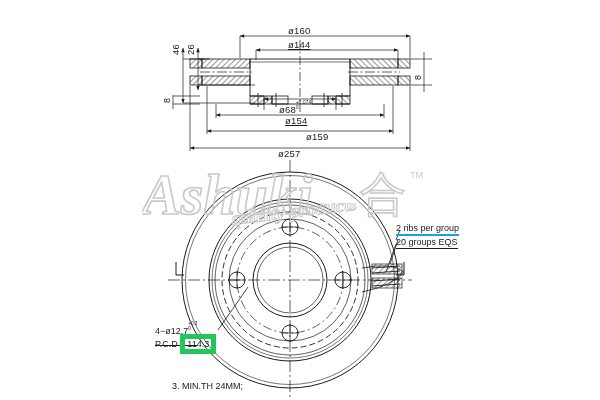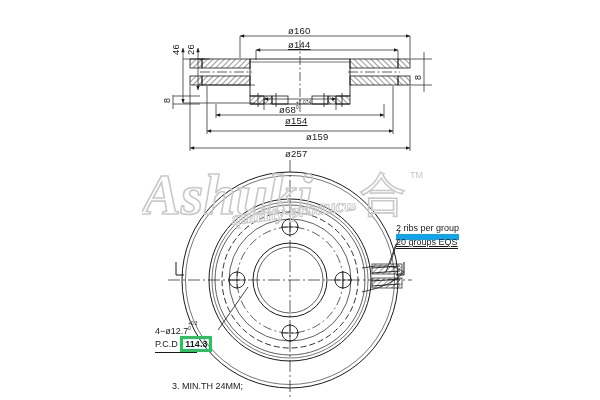--- a/index.html
+++ b/index.html
@@ -8,21 +8,21 @@
   #sheet{position:absolute;inset:0;width:600px;height:400px;}
   .lbl{position:absolute;font-family:"Liberation Sans",sans-serif;
        color:#1a1a1a;white-space:nowrap;line-height:1;}
   .dim{font-size:9.5px;letter-spacing:.2px;}
   .dim-sm{font-size:9px;}
   .tol{font-size:4.6px;line-height:1.05;display:inline-block;
        vertical-align:super;text-align:left;}
   .tol span{display:block;}
   .vert{transform:rotate(-90deg);transform-origin:left top;}
   .note{font-size:9px;}
-  .boxed{border:3px solid #22c55e;padding:0 2px;font-weight:bold;}
+  .boxed{border:5px solid #22c55e;padding:0 2px;}
   #clip-right{position:absolute;left:478px;top:0;width:122px;height:400px;
               background:#fff;}
   .wm{position:absolute;pointer-events:none;}
 </style>
 </head>
 <body>
 
 <svg id="sheet" viewBox="0 0 600 400">
   <defs>
     <pattern id="hatch" width="4" height="4" patternTransform="rotate(45)" patternUnits="userSpaceOnUse">
@@ -227,29 +227,29 @@
 <div class="lbl dim vert" style="left:171px;top:55px;">46</div>
 <div class="lbl dim vert" style="left:186px;top:55px;">26</div>
 <div class="lbl dim-sm vert" style="left:163px;top:103px;">8</div>
 <div class="lbl dim-sm vert" style="left:414px;top:80px;">8</div>
 
 <div class="lbl dim" style="left:279px;top:101px;">
   <span>ø68</span><span class="tol"><span>+0.074</span><span>0</span></span>
 </div>
 <div class="lbl dim" style="left:285px;top:116px;text-decoration:underline;">ø154</div>
 <div class="lbl dim" style="left:285px;top:132px;margin-left:21px;">ø159</div>
-<div class="lbl dim" style="left:285px;top:149px;">ø257</div>
-
-<div class="lbl note" style="left:155px;top:322px;border-bottom:1px solid #1a1a1a;padding-bottom:16px;">
+<div class="lbl dim" style="left:278px;top:149px;">ø257</div>
+
+<div class="lbl note" style="left:155px;top:322px;border-bottom:1px solid #1a1a1a;padding-bottom:9px;">
   <span>4−ø12.7</span><span class="tol"><span>+0.3</span><span>0</span></span>
 </div>
 
 <div class="lbl note" style="left:155px;top:340px;">
   <span>P.C.D</span>
   <span class="boxed">114.3</span>
 </div>
 
-<div class="lbl note" style="left:396px;top:224px;border-bottom:6px solid #0ea5e9;padding-bottom:1px;">2 ribs per group</div>
-<div class="lbl note" style="left:396px;top:238px;border-bottom:1px solid #1a1a1a;padding-bottom:1px;text-decoration:underline;">20 groups EQS</div>
+<div class="lbl note" style="left:396px;top:224px;border-bottom:2px solid #0ea5e9;padding-bottom:1px;">2 ribs per group</div>
+<div class="lbl note" style="left:396px;top:238px;border-bottom:1px solid #1a1a1a;padding-bottom:1px;">20 groups EQS</div>
 
 <div class="lbl note" style="left:172px;top:382px;">3. MIN.TH 24MM;</div>
 
 <div id="clip-right"></div>
 
 </body></html>

